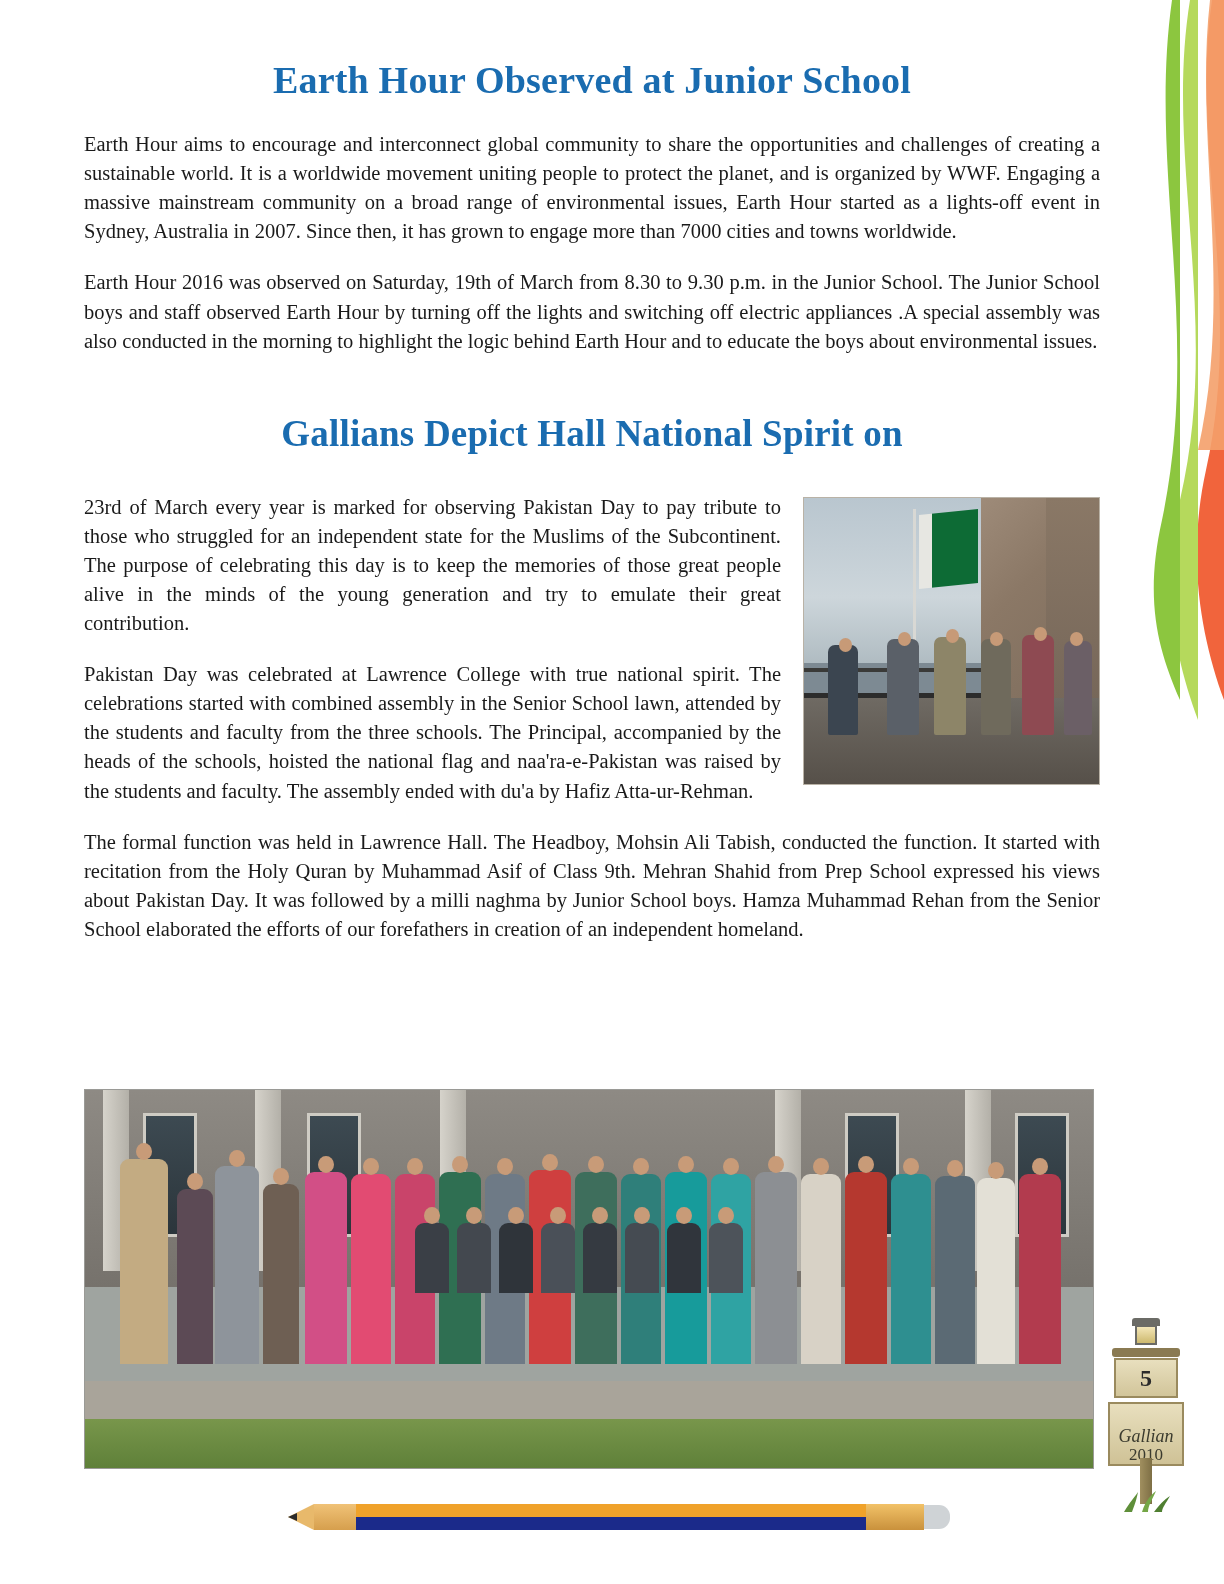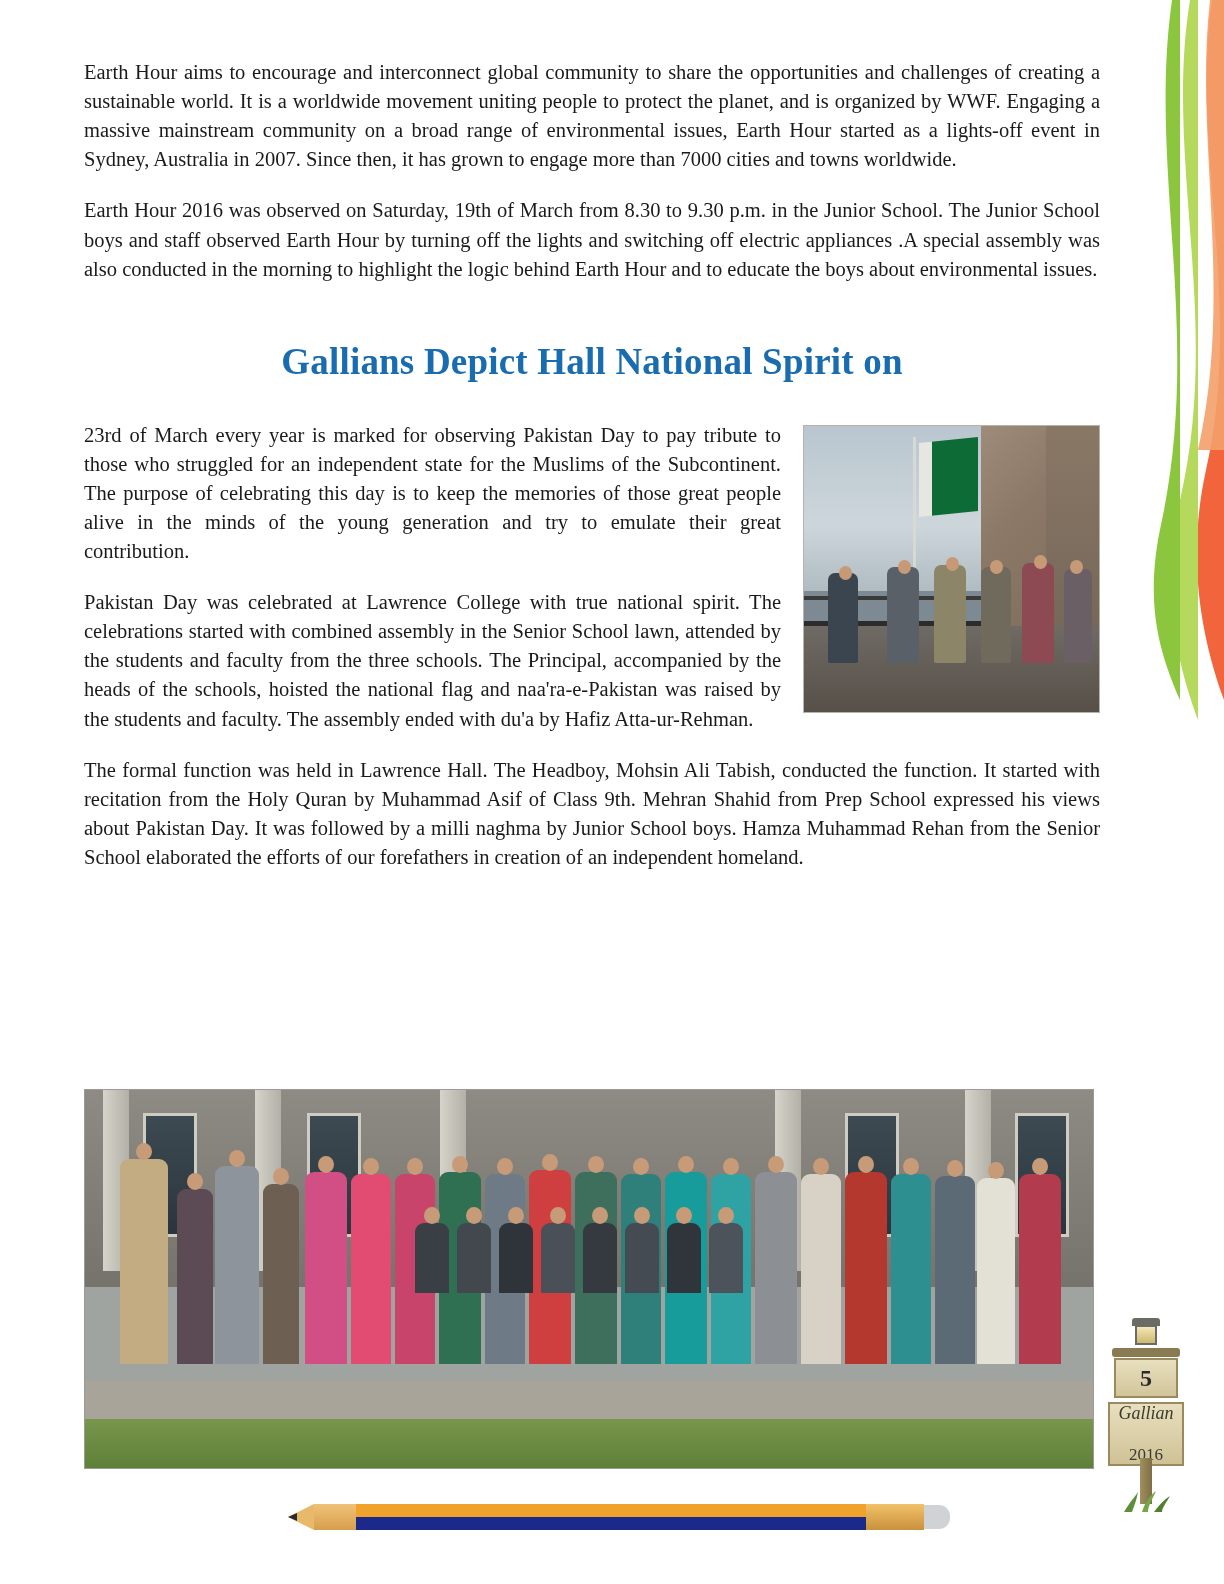--- a/index.html
+++ b/index.html
@@ -211,21 +211,21 @@
     background: linear-gradient(180deg,#e8dfbe,#d2c59a);
     border: 2px solid #9a8a5e;
     display: flex; align-items: center; justify-content: center;
     font-family: "Liberation Serif", serif;
     font-weight: bold; font-size: 24px; color: #2b2b2b;
   }
   .sp-plate2 {
     position: absolute; left: 4px; top: 84px; width: 76px; height: 64px;
     background: linear-gradient(180deg,#e8dfbe,#cfc296);
     border: 2px solid #9a8a5e;
-    display: flex; flex-direction: column; align-items: center; justify-content: space-between;
+    display: flex; flex-direction: column; align-items: center; justify-content: flex-end;
     font-family: "Liberation Serif", serif;
     color: #3a3a2e;
     line-height: 1.05;
   }
   .sp-plate2 .g1 { font-size: 18px; font-style: italic; }
   .sp-plate2 .g2 { font-size: 17px; }
   .sp-post {
     position: absolute; left: 36px; top: 140px; width: 12px; height: 46px;
     background: linear-gradient(90deg,#a08f5f,#7e6f45);
   }
@@ -240,20 +240,21 @@
 
   <svg class="ribbons" viewBox="0 0 130 800" preserveAspectRatio="none">
     <path d="M118 0 C 96 150, 150 300, 112 470 C 92 560, 108 640, 130 700 L130 0 Z" fill="#f1643c"></path>
     <path d="M96 0 C 70 160, 128 320, 86 500 C 66 590, 82 660, 104 720 L104 0 Z" fill="#b5d95c"></path>
     <path d="M78 0 C 54 170, 108 330, 68 520 C 50 600, 64 650, 86 700 L86 0 Z" fill="#8cc63f"></path>
     <path d="M116 0 C 100 140, 140 290, 104 450 L130 450 L130 0 Z" fill="#f4a06a" opacity="0.9"></path>
   </svg>
 
   <div class="content">
 
+    <h1 class="headline">Earth Hour Observed at Junior School</h1>
 
     <p class="body">Earth Hour aims to encourage and interconnect global community to share the opportunities and challenges of creating a sustainable world. It is a worldwide movement uniting people to protect the planet, and is organized by WWF. Engaging a massive mainstream community on a broad range of environmental issues, Earth Hour started as a lights-off event in Sydney, Australia in 2007. Since then, it has grown to engage more than 7000 cities and towns worldwide.</p>
     <p class="body">Earth Hour 2016 was observed on Saturday, 19th of March from 8.30 to 9.30 p.m. in the Junior School. The Junior School boys and staff observed Earth Hour by turning off the lights and switching off electric appliances .A special assembly was also conducted in the morning to highlight the logic behind Earth Hour and to educate the boys about environmental issues.</p>
 
     <h1 class="headline second">Gallians Depict Hall National Spirit on</h1>
 
     <div class="flag-photo">
       <div class="fp-sky"></div>
       <div class="fp-wall"></div>
       <div class="fp-wall2"></div>
@@ -405,21 +406,21 @@
     <div class="eraser"></div>
   </div>
 
   <div class="signpost">
     <div class="sp-lamp-top"></div>
     <div class="sp-lamp"></div>
     <div class="sp-bar"></div>
     <div class="sp-plate">5</div>
     <div class="sp-plate2">
       <span class="g1">Gallian</span>
-      <span class="g2">2016</span>
+      <span class="g2">2010</span>
     </div>
     <div class="sp-post"></div>
     <svg class="sp-grass" viewBox="0 0 52 22">
       <path d="M4 22 C10 12, 14 8, 18 2 C16 12, 14 16, 12 22 Z" fill="#5f8f3a"></path>
       <path d="M22 22 C26 10, 30 6, 36 1 C32 10, 28 16, 28 22 Z" fill="#74a646"></path>
       <path d="M34 22 C40 14, 44 10, 50 6 C46 13, 42 18, 42 22 Z" fill="#4f7f31"></path>
     </svg>
   </div>
 
 </div>

